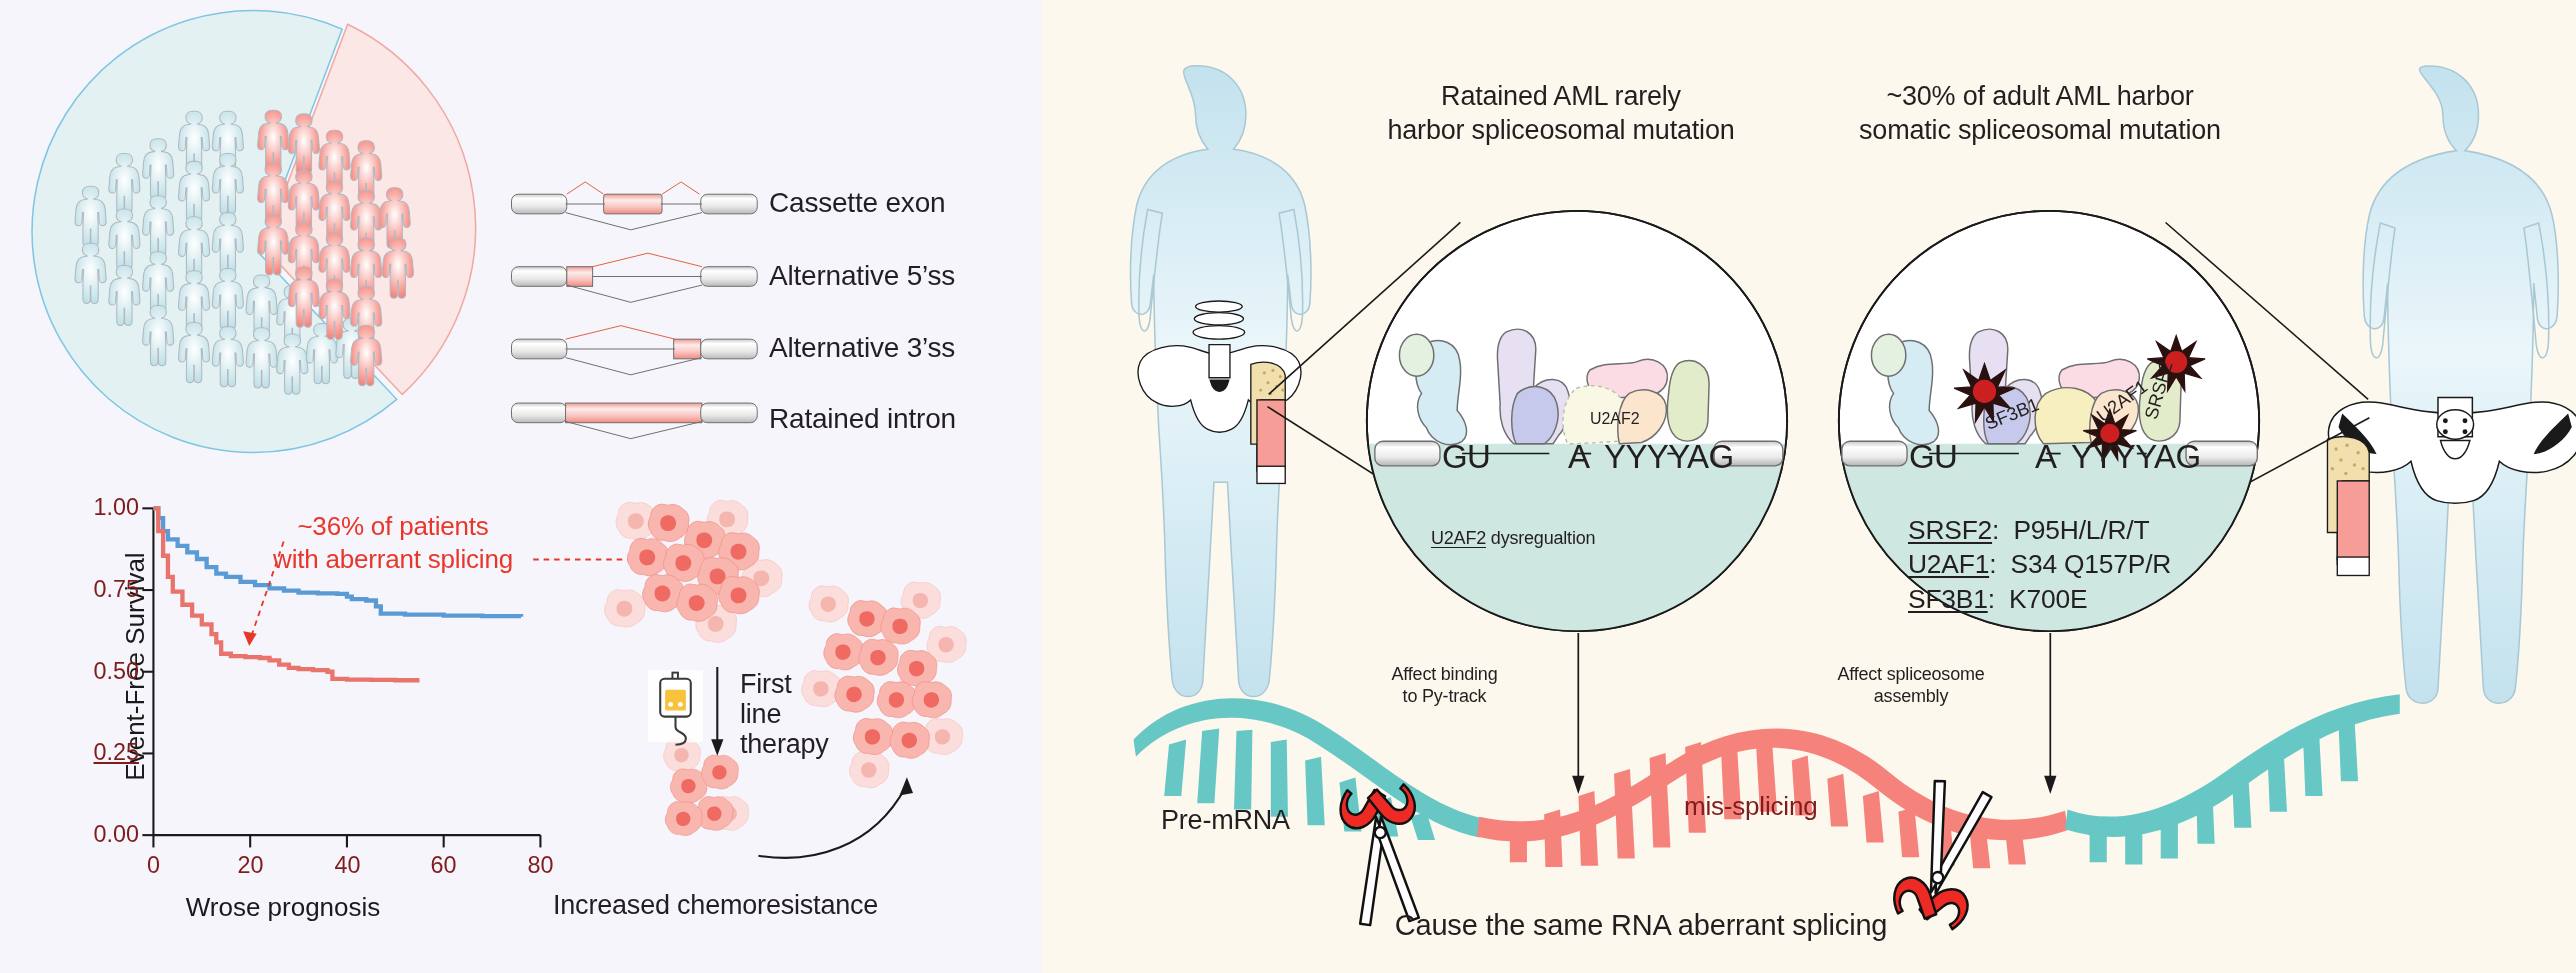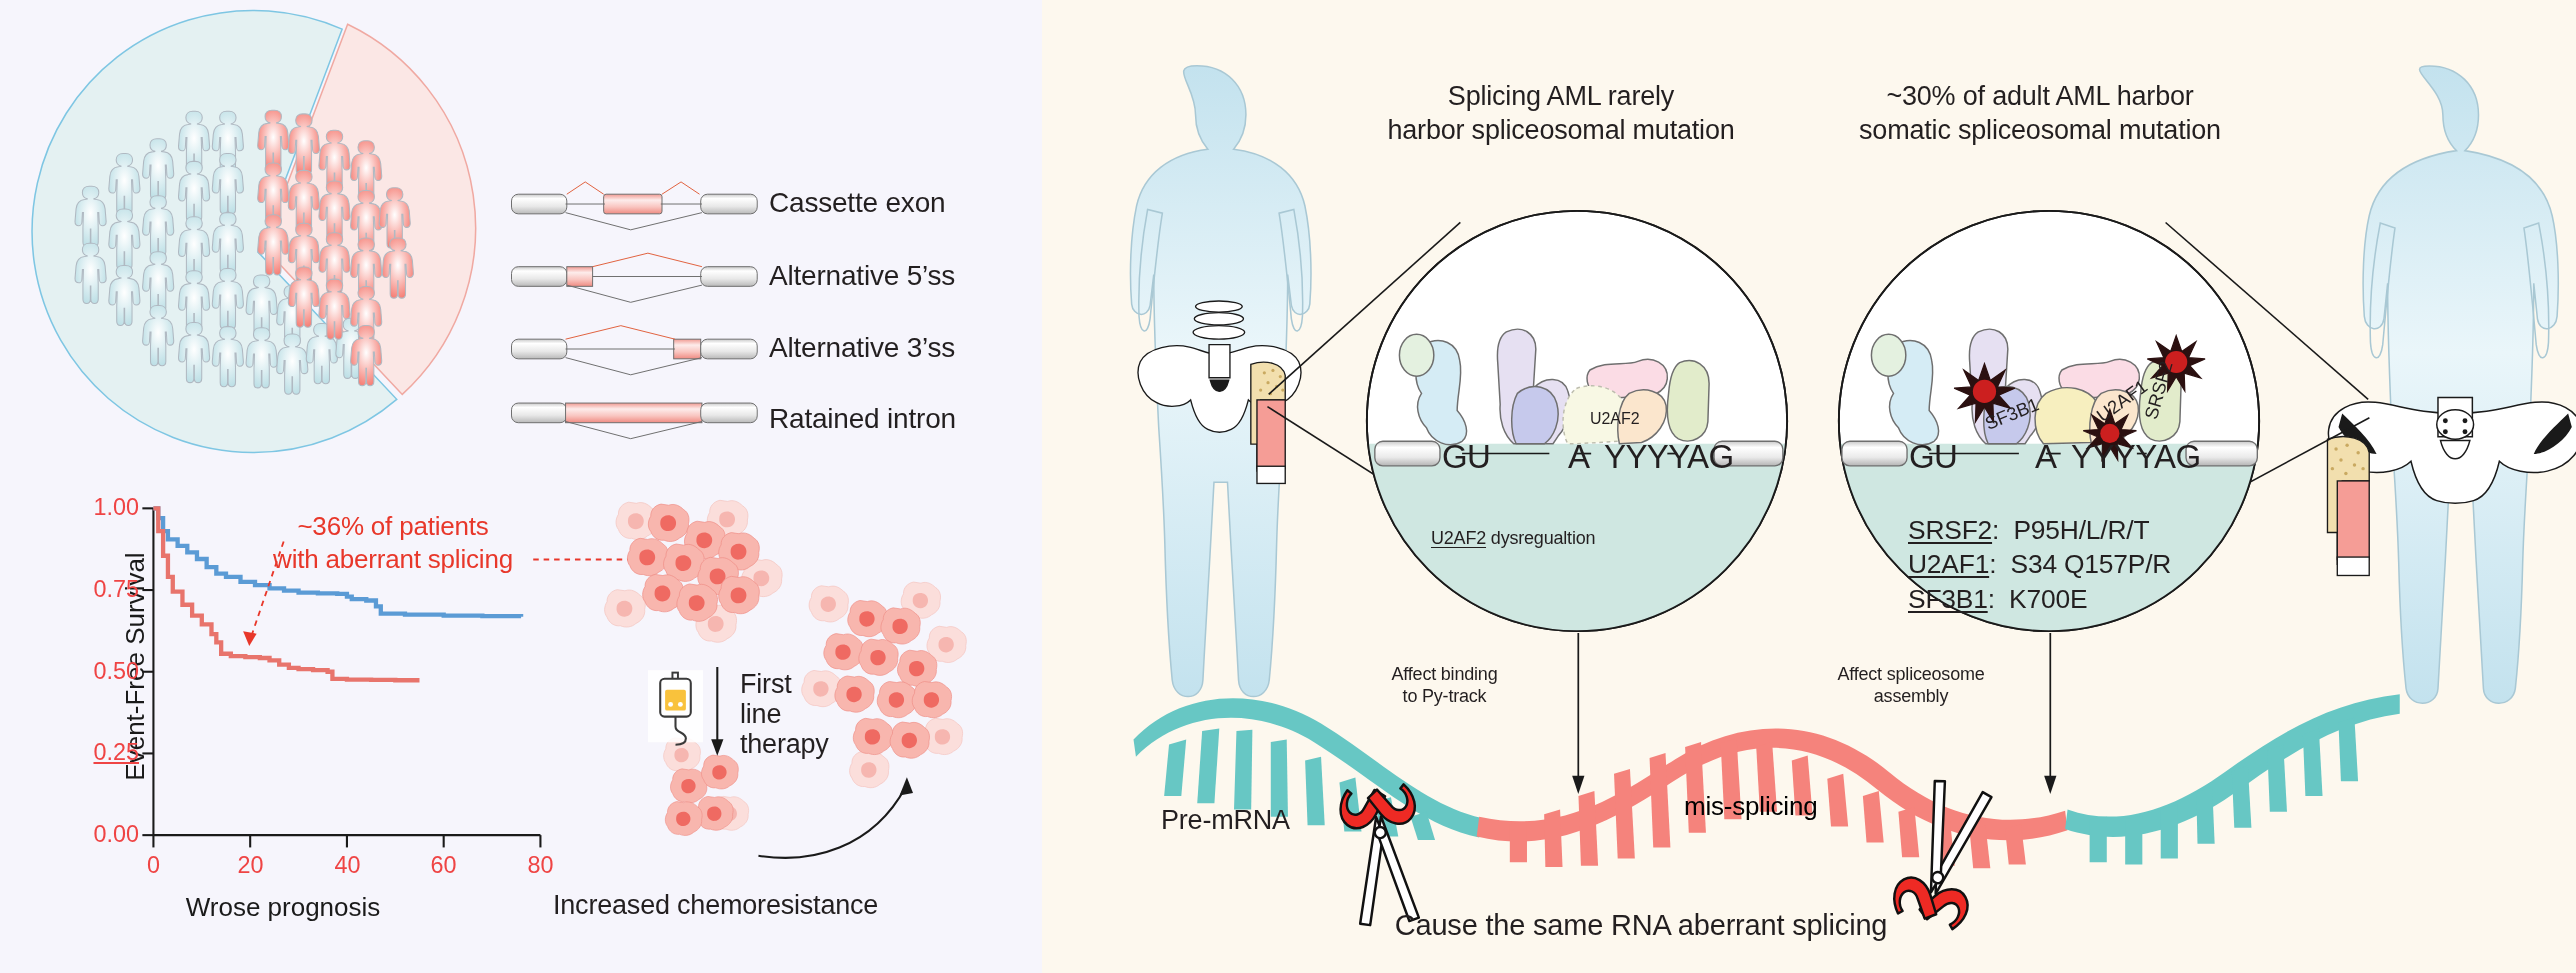--- a/index.html
+++ b/index.html
@@ -7,34 +7,34 @@
   #fig{position:relative;width:2576px;height:974px;overflow:hidden;background:#fdf8ee;}
 
   .panel-left{position:absolute;left:0;top:0;width:1042px;height:974px;background:#f6f5fc;}
 
   svg{display:block;overflow:visible;}
   .abs{position:absolute;}
 
   .txt{color:#231f20;font-family:"Liberation Sans",sans-serif;font-stretch:condensed;}
   .hdr{font-size:29px;line-height:1.22;text-align:center;letter-spacing:-0.2px;}
   .splabel{font-size:28px;letter-spacing:-0.2px;white-space:nowrap;}
-  .axistick{font-size:23.4px;color:#ef4444;}
+  .axistick{font-size:23.4px;color:#7f1d1d;}
   .axtitle{font-size:26px;color:#1a1a1a;}
   .redann{color:#e8372a;font-size:26px;line-height:1.25;text-align:center;letter-spacing:-0.2px;}
   .chemo{font-size:27px;letter-spacing:-0.2px;}
   .flt{font-size:27px;line-height:1.12;letter-spacing:-0.2px;}
 
   .rhdr{font-size:27px;line-height:1.25;text-align:center;letter-spacing:-0.2px;}
   .circtxt{font-size:18px;letter-spacing:-0.2px;}
   .circtxt u{text-underline-offset:3.1px;}
   .mutrow{font-size:26.4px;line-height:1.30;letter-spacing:-0.2px;white-space:nowrap;}
   .mutrow u{text-underline-offset:3.1px;}
   .arrlab{font-size:18px;line-height:1.2;text-align:center;letter-spacing:-0.2px;}
   .premrna{font-size:27px;letter-spacing:-0.2px;}
-  .misspl{font-size:26px;color:#000000;letter-spacing:-0.2px;}
+  .misspl{font-size:26px;color:#7f1d1d;letter-spacing:-0.2px;}
   .bottomcap{font-size:29px;letter-spacing:-0.2px;text-align:center;}
   .blobname{font-size:26px;fill:#231f20;font-family:"Liberation Sans",sans-serif;}
   .rnaseq{font-size:33px;letter-spacing:-0.6px;}
 </style>
 </head>
 <body>
 
 <div id="fig">
 
   <div class="panel-left"></div>
@@ -458,21 +458,21 @@
     </svg>
   </div>
   <div class="abs" style="left:2157px;top:215px;">
     <svg width="221" height="344" viewBox="0 0 360 560">
       <line x1="14" y1="12" x2="344" y2="300" stroke="#1a1a1a" stroke-width="2.6"></line>
       <line x1="16" y1="508" x2="346" y2="330" stroke="#1a1a1a" stroke-width="2.6"></line>
     </svg>
   </div>
 
   <div class="abs txt rhdr" style="left:1358px;top:80px;width:406px;">
-    <div>Splicing AML rarely</div>
+    <div>Ratained AML rarely</div>
     <div>harbor spliceosomal mutation</div>
   </div>
   <div class="abs txt rhdr" style="left:1825px;top:80px;width:430px;">
     <div>~30% of adult AML harbor</div>
     <div>somatic spliceosomal mutation</div>
   </div>
 
   <div class="abs" style="left:1365px;top:209px;">
     <svg width="424" height="424" viewBox="0 0 690 690">
       <defs>

